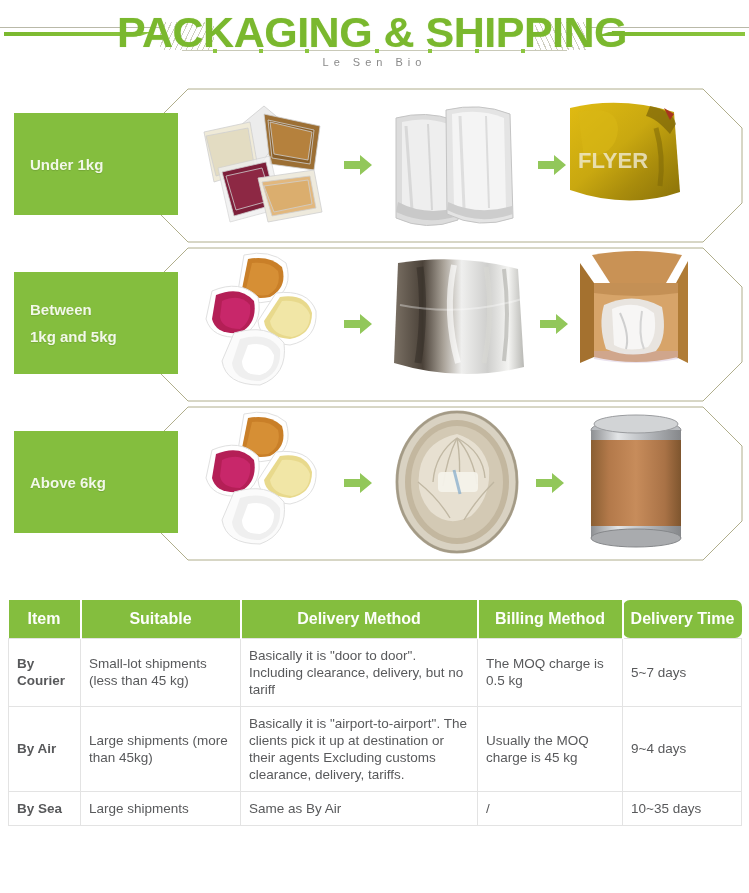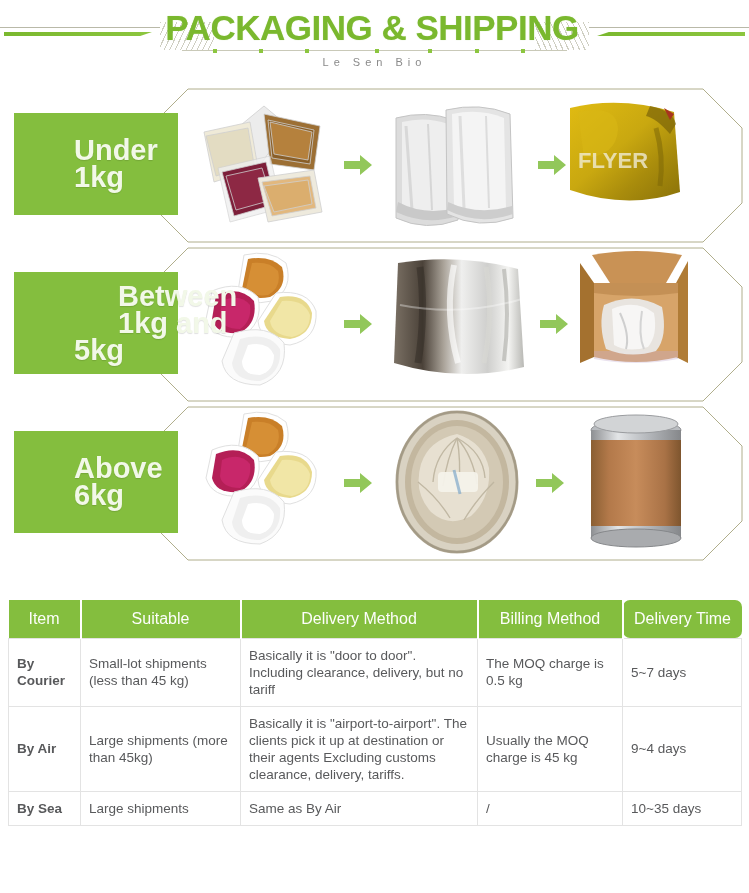--- a/index.html
+++ b/index.html
@@ -9,21 +9,21 @@
     font-family: "Liberation Sans", sans-serif;
     overflow: hidden;
   }
   .page { position: relative; width: 749px; height: 893px; background: #fff; }
 
   
   .header { position: relative; width: 749px; height: 86px; }
   .hdr-title {
     position: absolute; left: 0; right: 5px; top: 8px;
     text-align: center;
-    font-size: 35px; font-weight: bold; letter-spacing: -0.5px;
+    font-size: 43px; font-weight: bold; letter-spacing: -0.5px;
     color: #7ab82e;
     font-family: "Liberation Sans", sans-serif;
     z-index: 5;
     text-shadow: 0 0 1px rgba(122,184,46,0.4);
   }
   .hdr-rule-left, .hdr-rule-right {
     position: absolute; top: 32px; height: 4px;
     background: linear-gradient(to right,#7ab82e,#8cc63f);
   }
   .hdr-rule-left  { left: 4px;  width: 148px; clip-path: polygon(0 0,100% 0,92% 100%,0 100%); }
@@ -65,37 +65,36 @@
   .hexwrap svg { display: block; width: 100%; height: 100%; }
   .label-box {
     position: absolute; left: 14px; top: 27px;
     width: 164px; height: 102px;
     background: #84be3e;
     display: flex; align-items: center;
     padding-left: 16px;
     z-index: 4;
   }
   .label-box span {
-    color: #f2f8e8; font-weight: bold; font-size: 29px; line-height: 27px;
+    color: #f2f8e8; font-weight: bold; font-size: 15px; line-height: 27px;
     font-family: "Liberation Sans", sans-serif;
     text-shadow: 0 1px 1px rgba(0,0,0,0.12);
-    margin-left: 44px;
   }
   .stage { position: absolute; top: 0; height: 159px; z-index: 3; }
   .arrow {
     position: absolute; z-index: 3; width: 28px; height: 22px;
   }
   .arrow svg { display:block; width:100%; height:100%; }
 
   
   .tbl-wrap { position: absolute; left: 8px; top: 600px; width: 733px; }
   table.ship { width: 733px; border-collapse: collapse; table-layout: fixed; }
   table.ship th {
     background: #84be3e; color: #fdfefb;
-    font-size: 16px; font-weight: normal;
+    font-size: 16px; font-weight: bold;
     height: 38px; text-align: center;
     border-right: 2px solid #fff;
     font-family: "Liberation Sans", sans-serif;
   }
   table.ship th:last-child { border-right: none; border-radius: 7px; }
   table.ship td {
     border: 1px solid #e3e3e3;
     font-size: 13.5px; color: #58595b; line-height: 17px;
     padding: 8px 8px; vertical-align: middle;
     font-family: "Liberation Sans", sans-serif;

